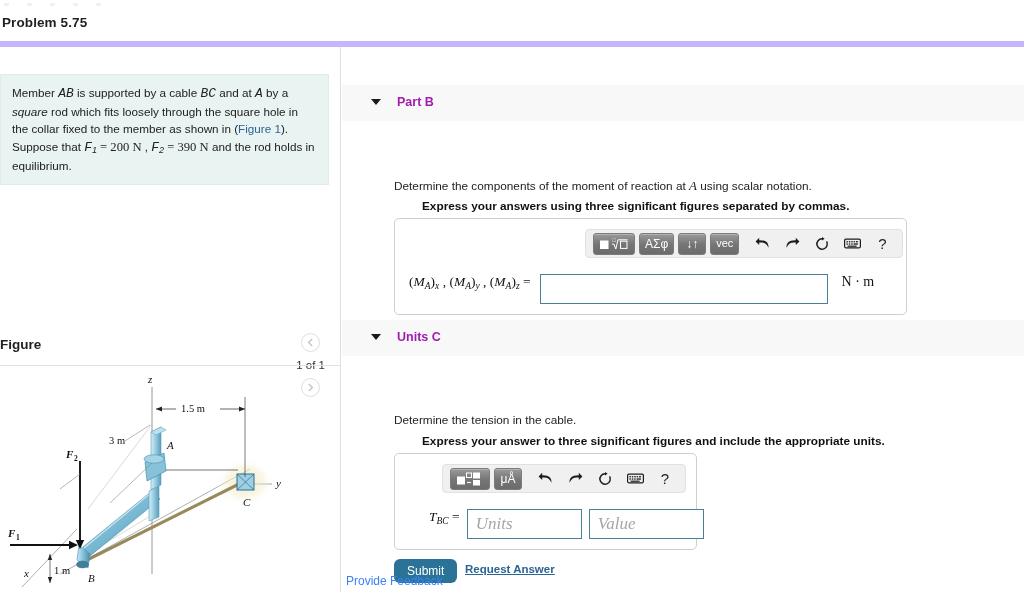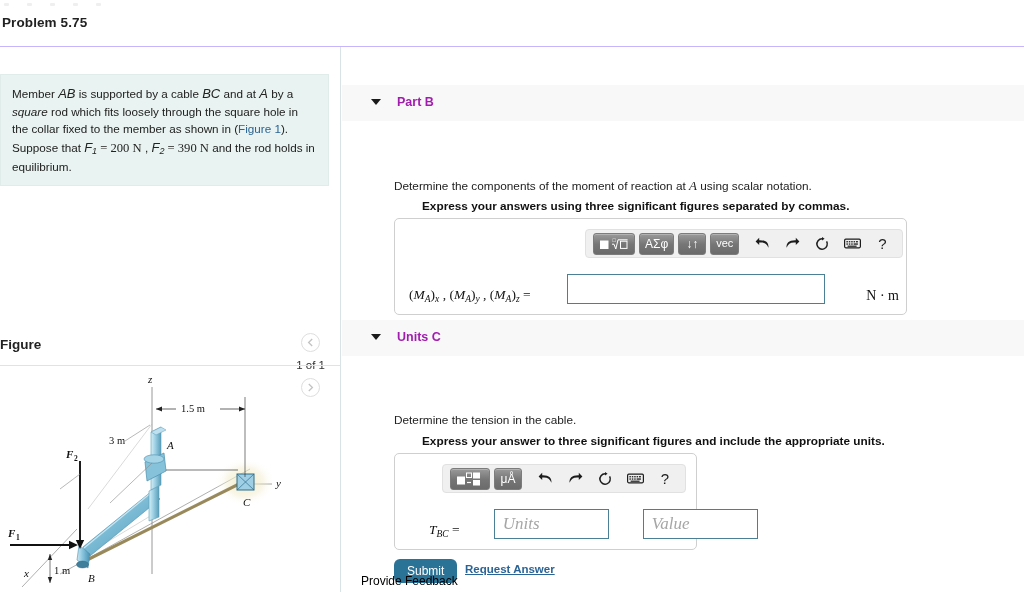--- a/index.html
+++ b/index.html
@@ -11,21 +11,21 @@
     background: #ffffff;
     font-family: "Liberation Sans", sans-serif;
     color: #1a1a1a;
     -webkit-font-smoothing: antialiased;
   }
   .page { position: relative; width: 1024px; height: 592px; }
 
   
   .topbar {
     position: absolute; left: 0; top: 0; width: 1024px; height: 47px;
-    background: #fff; border-bottom: 1px solid #c4b5fd;
+    background: #fff; border-bottom: 6px solid #c4b5fd;
   }
   .problem-title {
     position: absolute; left: 2px; top: 15px;
     font-size: 13.5px; font-weight: bold; color: #222;
     letter-spacing: 0.1px;
   }
   .dot-row {
     position: absolute; left: 4px; top: 1px; width: 110px; height: 6px;
     display: flex; gap: 18px; align-items: center;
   }
@@ -38,21 +38,21 @@
     position: absolute; left: 0; top: 47px; width: 341px; height: 545px;
     background: #fff; border-right: 1px solid #d9e2e6;
   }
   .statement-box {
     position: absolute; left: 0; top: 27px; width: 329px;
     background: #e9f3f1; border: 1px solid #dfecea;
     padding: 9px 11px 10px 11px;
     font-size: 11.7px; line-height: 1.47; color: #222;
   }
   .statement-box .mroman { font-family: "Liberation Serif", serif; font-style: normal; font-size: 12.6px; }
-  .statement-box .mvar { font-family: Liberation Sans, sans-serif; font-style: italic; font-size: 13px; }
+  .statement-box .mvar { font-family: Liberation Mono, monospace; font-style: italic; font-size: 13px; }
   .statement-box .sub { font-size: 9px; vertical-align: -0.25em; font-style: italic; }
   .statement-box .em { font-style: italic; }
   .figlink { color: #2a6496; text-decoration: none; }
 
   
   .figure-header {
     position: absolute; left: 0; top: 281px; width: 341px; height: 37px;
   }
   .figure-label {
     position: absolute; left: 0; top: 9px;
@@ -138,21 +138,21 @@
   }
   .mbtn.sq svg { display: block; }
   .mbtn.vec { font-size: 11px; }
   .plainicon {
     width: 26px; height: 22px;
     display: flex; align-items: center; justify-content: center;
     color: #1c1c1c; font-size: 14px;
   }
   .plainicon svg { display: block; }
 
-  .ans-row { position: absolute; display: flex; align-items: flex-end; gap: 27px; }
+  .ans-row { position: absolute; display: flex; align-items: flex-start; }
   .ans-label {
     font-family: "Liberation Serif", serif;
     font-size: 13.5px; color: #111; white-space: nowrap;
   }
   .ans-label .sub { font-size: 9.5px; vertical-align: -0.28em; font-style: italic; }
   .ans-label i { font-style: italic; }
   .ans-input {
     border: 1px solid #4a7f96;
     background: #fff;
     height: 30px;
@@ -184,22 +184,22 @@
   .link-request {
     position: absolute;
     color: #2a6496;
     font-size: 11.5px;
     font-weight: bold;
     text-decoration: underline;
     cursor: pointer;
   }
   .link-feedback {
     position: absolute;
-    left: 361px;
-    color: #000000;
+    left: 346px;
+    color: #3b82f6;
     font-size: 12px;
     text-decoration: none;
     cursor: pointer;
   }
   .fig-svg-text { font-family: "Liberation Serif", serif; }
 </style>
 </head>
 <body>
 
 <div class="page">

